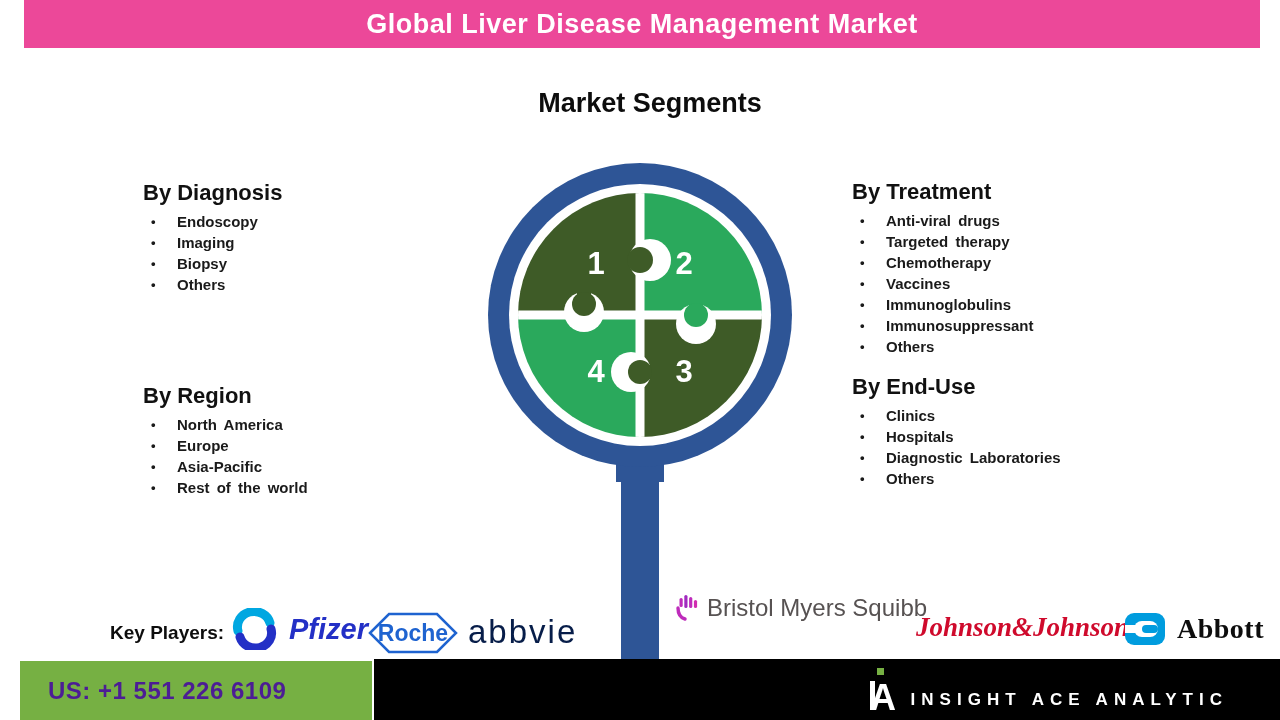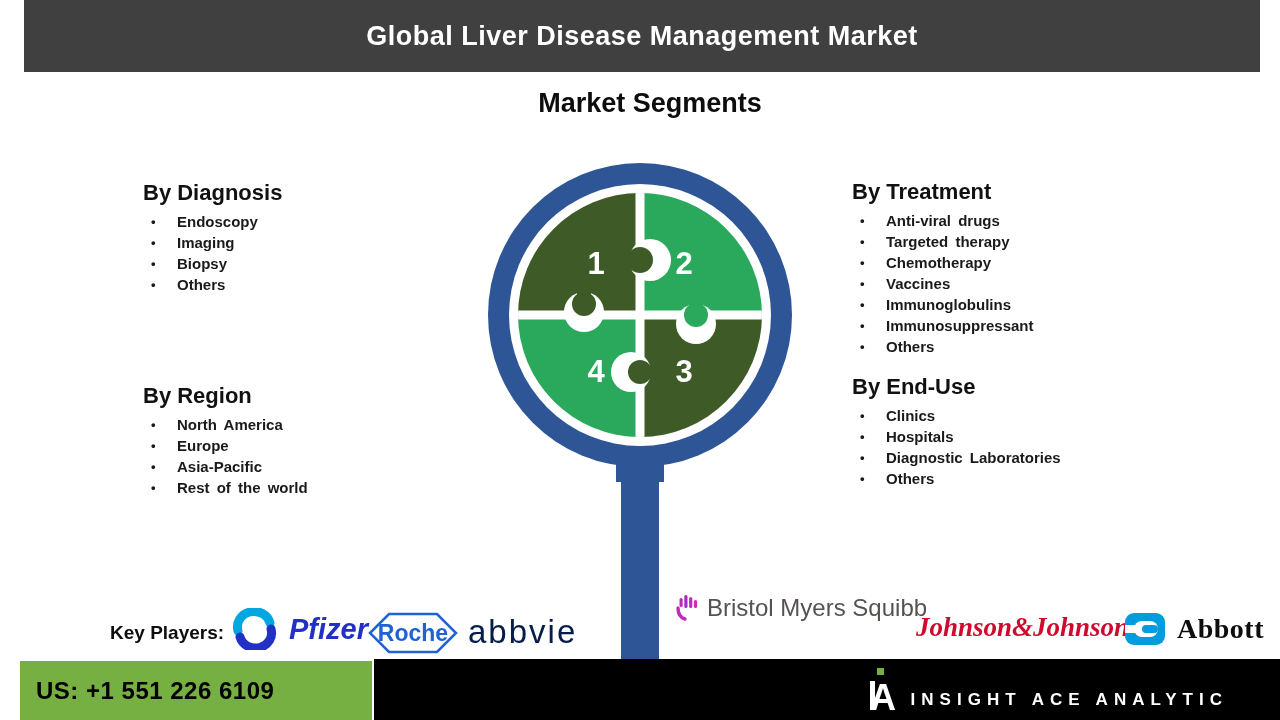--- a/index.html
+++ b/index.html
@@ -1,22 +1,22 @@
 <!DOCTYPE html>
 <html><head>
 <meta charset="utf-8">
 <style>
   * { margin:0; padding:0; box-sizing:border-box; }
   html,body { width:1280px; height:720px; background:#fff; overflow:hidden;
               font-family:"Liberation Sans", sans-serif; }
   .stage { position:relative; width:1280px; height:720px; background:#fff; }
 
   
-  .header-bar { position:absolute; left:24px; top:0; width:1236px; height:72px;
-                background:#404040; display:flex; align-items:center; justify-content:center; }
+  .header-bar { position:absolute; left:24px; top:0; width:1236px; height:48px;
+                background:#ec4899; display:flex; align-items:center; justify-content:center; }
   .header-title { color:#fff; font-size:27px; font-weight:bold; letter-spacing:.5px; }
 
   
   .subtitle { position:absolute; left:0; top:88px; width:1300px; text-align:center;
               font-size:27px; font-weight:bold; color:#0d0d0d; }
 
   
   .seg { position:absolute; }
   .seg h3 { font-size:22px; font-weight:bold; color:#111; margin-bottom:5px; }
   .seg ul { list-style:none; }
@@ -46,21 +46,21 @@
               font-size:27px; color:#cf0a2c; }
   .logo-abbott { left:1122px; top:610px; }
   .abbott-word { font-family:"Liberation Serif", serif; font-weight:bold; font-size:28px;
                  color:#0d0d0d; margin-left:9px; letter-spacing:.5px; }
 
   
   .footer-black { position:absolute; left:374px; top:659px; width:906px; height:61px;
                   background:#000; z-index:3; }
   .footer-green { position:absolute; left:20px; top:661px; width:352px; height:59px;
                   background:#76b043; display:flex; align-items:center; z-index:4; }
-  .phone { font-size:24px; font-weight:bold; color:#000000; padding-left:16px; letter-spacing:.5px; }
+  .phone { font-size:24px; font-weight:bold; color:#4c1d95; padding-left:28px; letter-spacing:.5px; }
   .brand { position:absolute; right:52px; top:668px; display:flex; align-items:center; z-index:5; }
   .brand-text { color:#fff; font-size:17px; font-weight:bold; letter-spacing:6px; margin-left:16px;margin-top:20px; }
 </style>
 </head>
 <body>
 
 <div class="stage">
 
   <div class="header-bar">
     <div class="header-title">Global Liver Disease Management Market</div>

